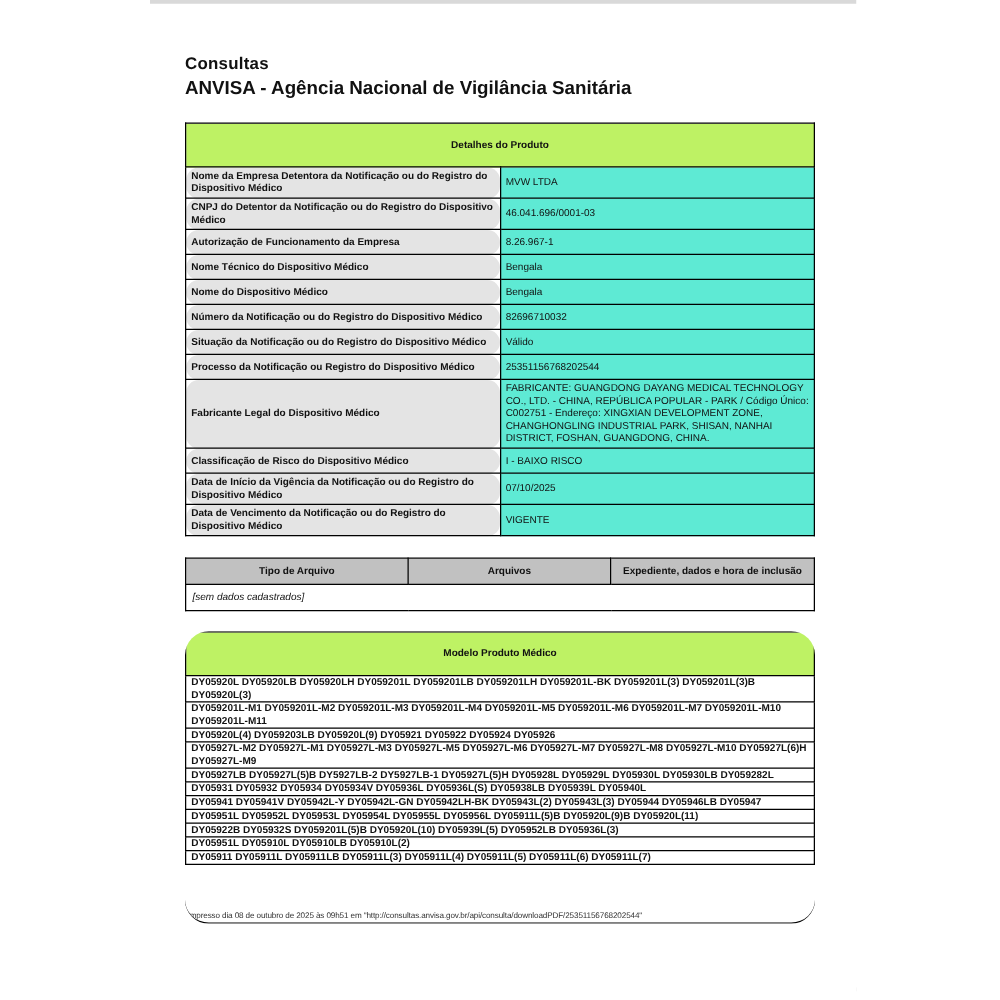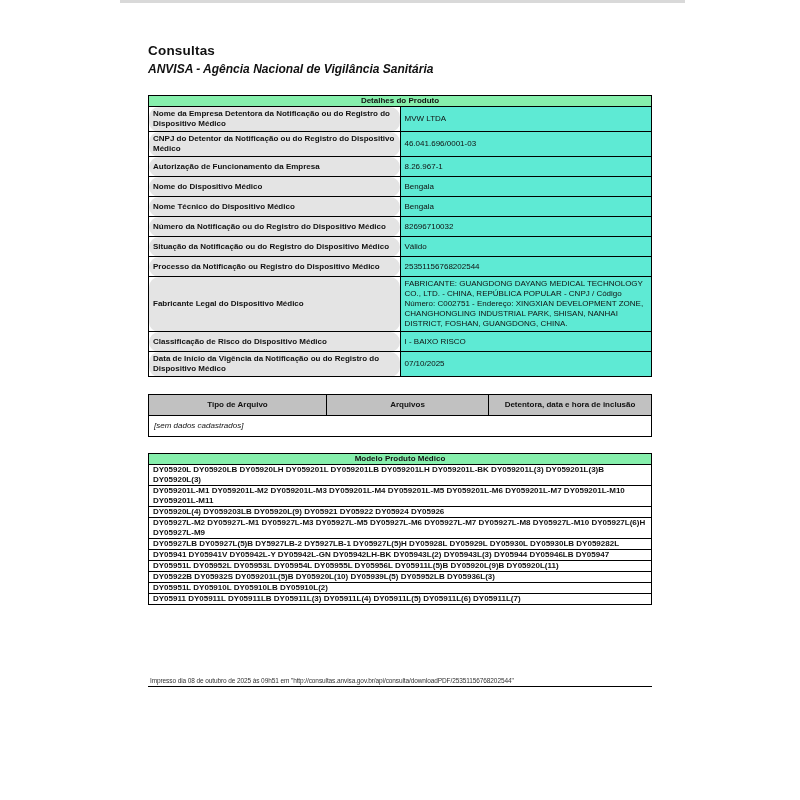--- a/index.html
+++ b/index.html
@@ -7,35 +7,35 @@
   body {
     width:800px; height:800px; background:#ffffff; position:relative; overflow:hidden;
     font-family:"Liberation Sans", sans-serif; color:#111;
   }
   .page-edge { position:absolute; left:120px; width:565px; height:3px; background:#d9d9d9; }
   .page-edge.top { top:0; }
   .page-edge.bottom { top:790px; }
   .page { position:absolute; left:120px; top:10px; width:565px; height:800px; background:#fff; }
   .content { padding:33px 33px 0 28px; }
   .doc-title { font-size:13.5px; font-weight:bold; margin:0 0 4px 0; letter-spacing:.2px; }
-  .doc-subtitle { font-size:12px; font-weight:bold; margin:0 0 19px 0;font-style:italic; }
+  .doc-subtitle { font-size:15px; font-weight:bold; margin:0 0 19px 0; }
   table { border-collapse:collapse; width:100%; table-layout:fixed; }
   th, td {
     border:1px solid #000; font-size:8px; line-height:10px;
     padding:2px 4px; vertical-align:middle; word-wrap:break-word; overflow-wrap:break-word;
   }
   .bar-header th {
-    background:#86efac; text-align:center; font-weight:bold; padding:0 3px; font-size:8px;
+    background:#bef264; text-align:center; font-weight:bold; padding:12px 3px; font-size:8px;
   }
   .details th.lbl { background:#e4e4e4; text-align:left; width:165px; height:20px; font-weight:bold;border-radius:10px; }
   .details td.val { height:20px; background:#5eead4; font-weight:normal; }
   .files { margin-top:17px; }
   .files th.col { background:#c1c1c1; text-align:center; font-weight:bold; padding:5px 2px; }
   .files td.empty { text-align:left; font-style:italic; padding:5px; background:#fff; }
-  .models-wrap { margin-top:16px; height:234px; overflow:hidden; position:relative; border-bottom:1px solid #000; }
+  .models-wrap { margin-top:16px; height:234px; overflow:hidden; position:relative; border-bottom:1px solid #000;border-radius:19px; }
   .models td.model-cell { font-weight:bold; padding:0 4px; background:#fff; }
   .footer-note {
     position:absolute; bottom:2px; left:2px; width:560px;
     font-size:6.5px; color:#333; white-space:nowrap; letter-spacing:-0.1px;
   }
 </style>
 </head>
 <body>
 
 <div class="page-edge top"></div>
@@ -60,60 +60,64 @@
           </tr>
           <tr>
             <th class="lbl">CNPJ do Detentor da Notificação ou do Registro do Dispositivo Médico</th>
             <td class="val">46.041.696/0001-03</td>
           </tr>
           <tr>
             <th class="lbl">Autorização de Funcionamento da Empresa</th>
             <td class="val">8.26.967-1</td>
           </tr>
           <tr>
-            <th class="lbl">Nome do Dispositivo Médico</th>
+            <th class="lbl">Nome Técnico do Dispositivo Médico</th>
             <td class="val">Bengala</td>
           </tr>
           <tr>
-            <th class="lbl">Nome Técnico do Dispositivo Médico</th>
+            <th class="lbl">Nome do Dispositivo Médico</th>
             <td class="val">Bengala</td>
           </tr>
           <tr>
             <th class="lbl">Número da Notificação ou do Registro do Dispositivo Médico</th>
             <td class="val">82696710032</td>
           </tr>
           <tr>
             <th class="lbl">Situação da Notificação ou do Registro do Dispositivo Médico</th>
             <td class="val">Válido</td>
           </tr>
           <tr>
             <th class="lbl">Processo da Notificação ou Registro do Dispositivo Médico</th>
             <td class="val">25351156768202544</td>
           </tr>
           <tr>
             <th class="lbl">Fabricante Legal do Dispositivo Médico</th>
-            <td class="val">FABRICANTE: GUANGDONG DAYANG MEDICAL TECHNOLOGY CO., LTD. - CHINA, REPÚBLICA POPULAR - CNPJ / Código Número: C002751 - Endereço: XINGXIAN DEVELOPMENT ZONE, CHANGHONGLING INDUSTRIAL PARK, SHISAN, NANHAI DISTRICT, FOSHAN, GUANGDONG, CHINA.</td>
+            <td class="val">FABRICANTE: GUANGDONG DAYANG MEDICAL TECHNOLOGY CO., LTD. - CHINA, REPÚBLICA POPULAR - PARK / Código Único: C002751 - Endereço: XINGXIAN DEVELOPMENT ZONE, CHANGHONGLING INDUSTRIAL PARK, SHISAN, NANHAI DISTRICT, FOSHAN, GUANGDONG, CHINA.</td>
           </tr>
           <tr>
             <th class="lbl">Classificação de Risco do Dispositivo Médico</th>
             <td class="val">I - BAIXO RISCO</td>
           </tr>
           <tr>
             <th class="lbl">Data de Início da Vigência da Notificação ou do Registro do Dispositivo Médico</th>
             <td class="val">07/10/2025</td>
           </tr>
+          <tr>
+            <th class="lbl">Data de Vencimento da Notificação ou do Registro do Dispositivo Médico</th>
+            <td class="val">VIGENTE</td>
+          </tr>
         </tbody>
     </table>
 
     <table class="files">
       <thead>
         <tr>
           <th class="col" style="width:178px">Tipo de Arquivo</th>
           <th class="col" style="width:162px">Arquivos</th>
-          <th class="col">Detentora, data e hora de inclusão</th>
+          <th class="col">Expediente, dados e hora de inclusão</th>
         </tr>
       </thead>
       <tbody>
         <tr>
           <td class="empty" colspan="3">[sem dados cadastrados]</td>
         </tr>
       </tbody>
     </table>
 
     <div class="models-wrap">
@@ -133,20 +137,23 @@
             <tr>
               <td class="model-cell">DY05920L(4) DY059203LB DY05920L(9) DY05921 DY05922 DY05924 DY05926</td>
             </tr>
             <tr>
               <td class="model-cell">DY05927L-M2 DY05927L-M1 DY05927L-M3 DY05927L-M5 DY05927L-M6 DY05927L-M7 DY05927L-M8 DY05927L-M10 DY05927L(6)H DY05927L-M9</td>
             </tr>
             <tr>
               <td class="model-cell">DY05927LB DY05927L(5)B DY5927LB-2 DY5927LB-1 DY05927L(5)H DY05928L DY05929L DY05930L DY05930LB DY059282L</td>
             </tr>
             <tr>
+              <td class="model-cell">DY05931 DY05932 DY05934 DY05934V DY05936L DY05936L(S) DY05938LB DY05939L DY05940L</td>
+            </tr>
+            <tr>
               <td class="model-cell">DY05941 DY05941V DY05942L-Y DY05942L-GN DY05942LH-BK DY05943L(2) DY05943L(3) DY05944 DY05946LB DY05947</td>
             </tr>
             <tr>
               <td class="model-cell">DY05951L DY05952L DY05953L DY05954L DY05955L DY05956L DY05911L(5)B DY05920L(9)B DY05920L(11)</td>
             </tr>
             <tr>
               <td class="model-cell">DY05922B DY05932S DY059201L(5)B DY05920L(10) DY05939L(5) DY05952LB DY05936L(3)</td>
             </tr>
             <tr>
               <td class="model-cell">DY05951L DY05910L DY05910LB DY05910L(2)</td>

